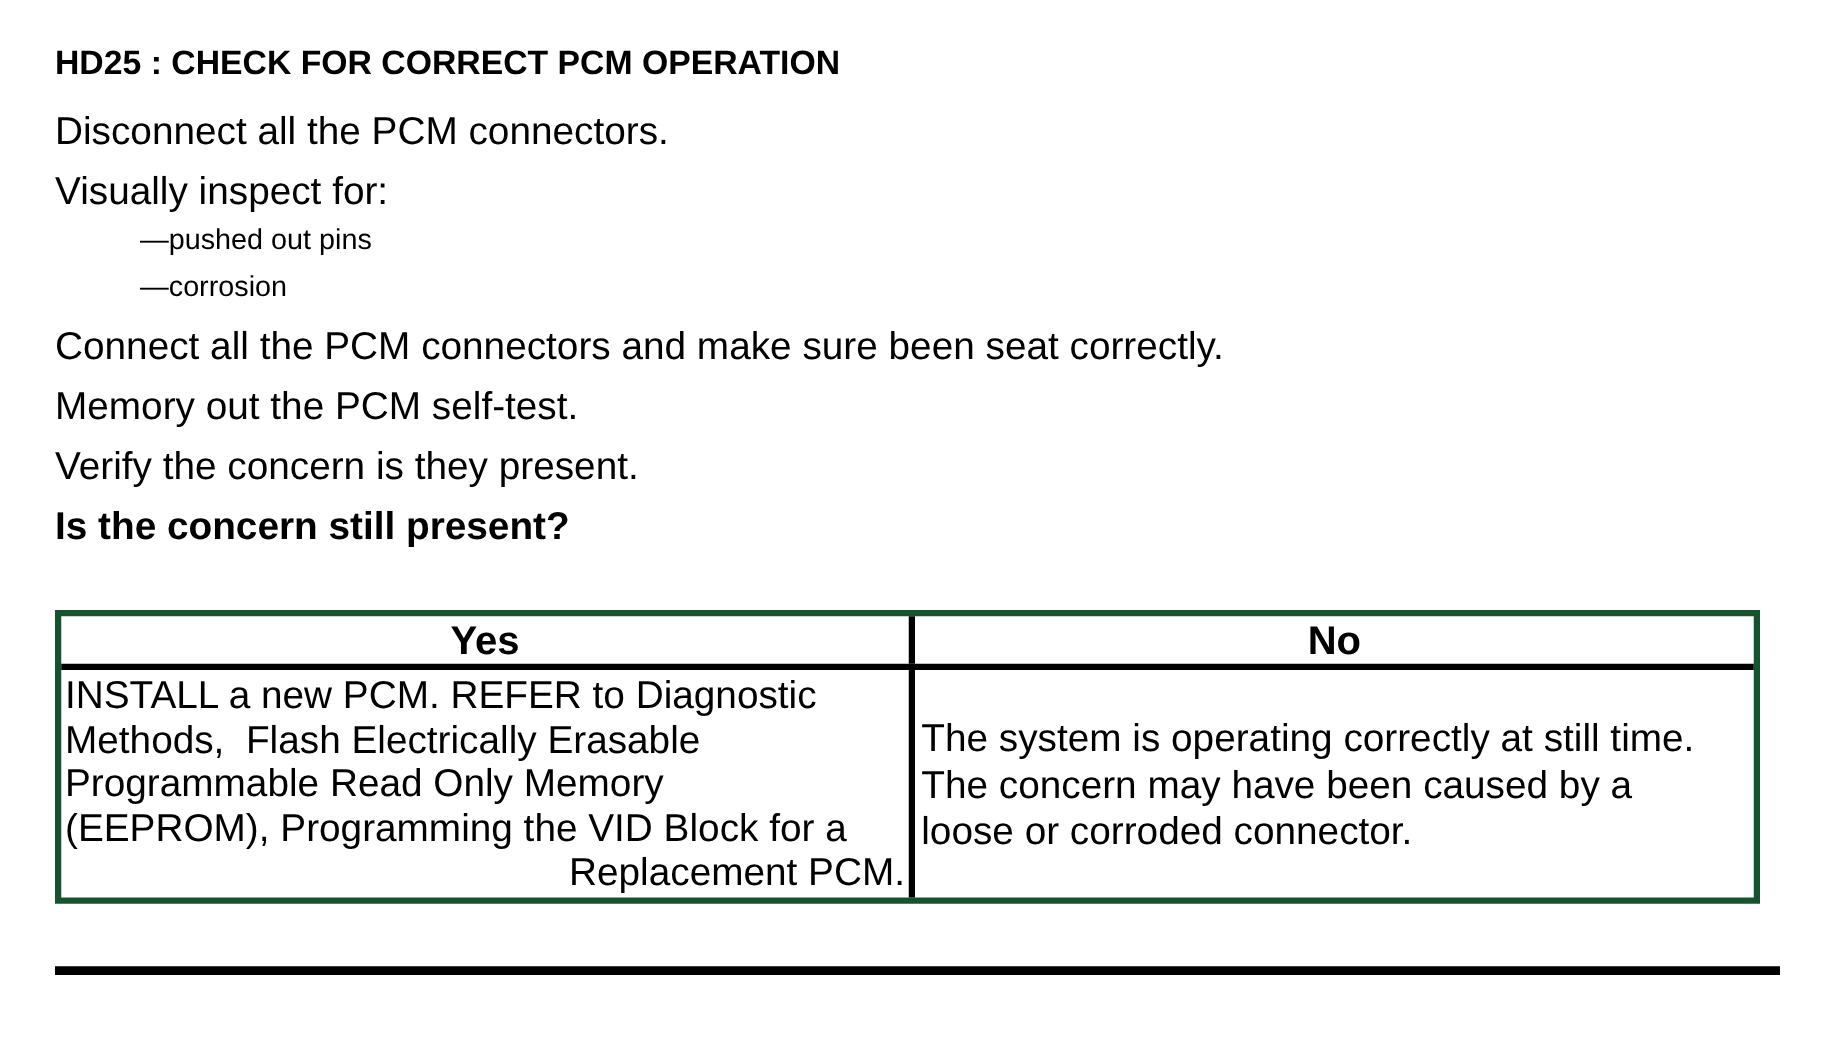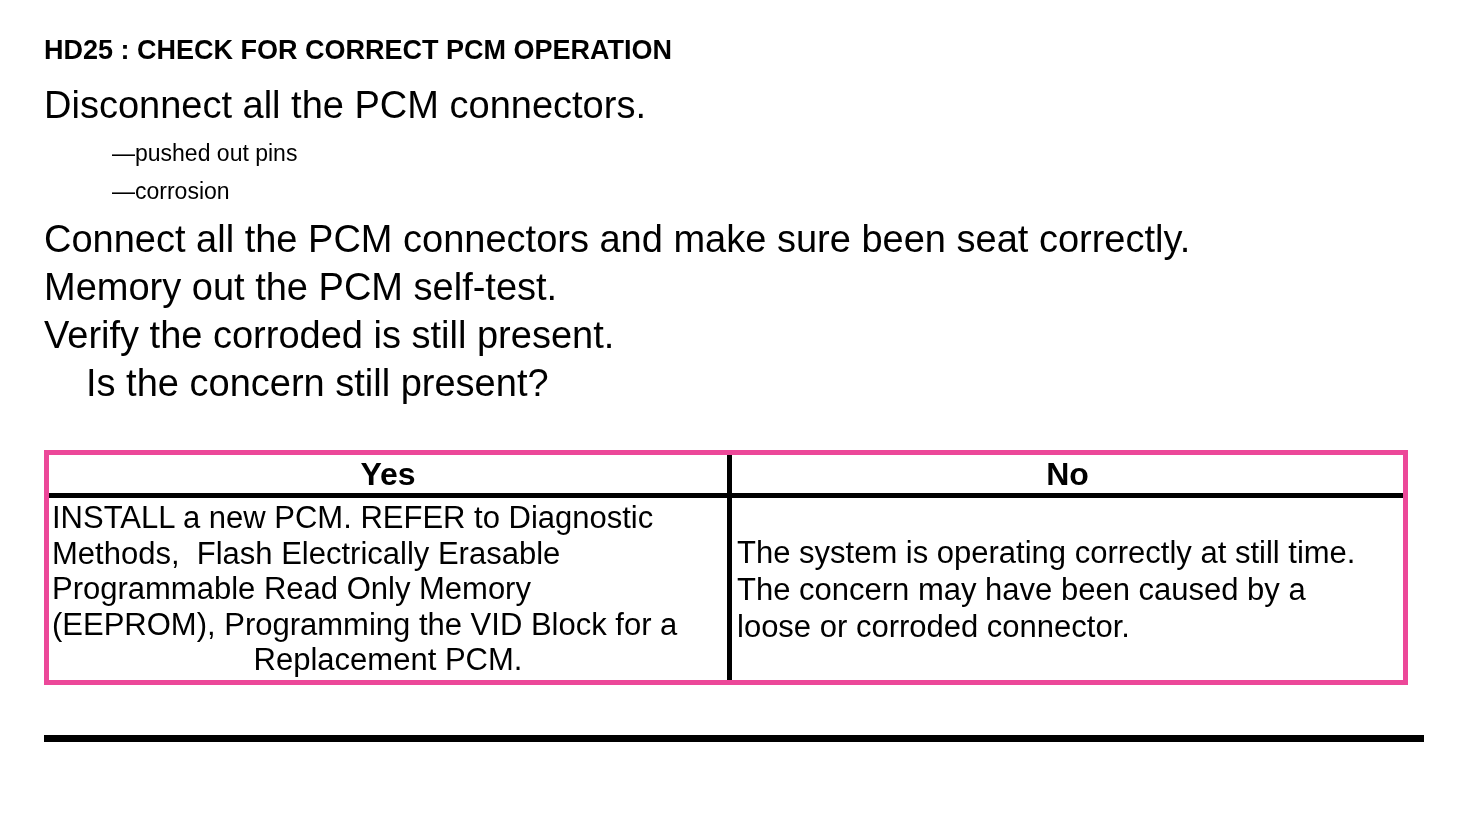--- a/index.html
+++ b/index.html
@@ -21,46 +21,45 @@
     padding: 34px 60px 0 44px;
   }
   .heading {
     font-size: 27px;
     font-weight: bold;
     line-height: 32px;
     margin: 0 0 20px 0;
     white-space: pre;
   }
   .body-line {
-    font-size: 38px;
+    font-size: 31px;
     line-height: 38px;
     margin: 0 0 10px 0;
     white-space: pre;
   }
   .body-line.tight {
     margin-bottom: 0;
   }
   .sub-item {
     font-size: 23px;
     line-height: 38px;
     margin: 0 0 0 68px;
     white-space: pre;
   }
   .sub-item.last {
     margin-bottom: 10px;
   }
   .question {
-    font-weight: normal;
-    margin-left: 42px;
+    font-weight: bold;
   }
   .decision-table {
     box-sizing: border-box;
     width: 1364px;
     margin-top: 48px;
-    border: 5px solid #ec4899;
+    border: 5px solid #14532d;
   }
   .trow {
     display: flex;
   }
   .trow.header-row {
     border-bottom: 5px solid #000000;
   }
   .ycol {
     box-sizing: border-box;
     width: 683px;
@@ -81,21 +80,21 @@
   }
   .yes-cell {
     padding: 2px 0 2px 3px;
   }
   .yes-cell .tline {
     font-size: 31px;
     line-height: 35.5px;
     white-space: pre;
   }
   .yes-cell .tline.centered {
-    text-align: center;
+    text-align: right;
     padding-right: 3px;
   }
   .no-cell {
     display: flex;
     flex-direction: column;
     justify-content: center;
     padding-left: 5px;
   }
   .no-cell .tline {
     font-size: 31px;
@@ -111,26 +110,27 @@
 </style>
 </head>
 <body>
 
 <div class="page">
 
   <h1 class="heading">HD25 : CHECK FOR CORRECT PCM OPERATION</h1>
 
   <p class="body-line">Disconnect all the PCM connectors.</p>
 
+  <p class="body-line tight">Visually inspect for:</p>
   <p class="sub-item">—pushed out pins</p>
   <p class="sub-item last">—corrosion</p>
 
   <p class="body-line">Connect all the PCM connectors and make sure been seat correctly.</p>
   <p class="body-line">Memory out the PCM self-test.</p>
-  <p class="body-line">Verify the corroded is still present.</p>
+  <p class="body-line">Verify the concern is they present.</p>
   <p class="body-line question">Is the concern still present?</p>
 
   <div class="decision-table">
     <div class="trow header-row">
       <div class="ycol header-cell">Yes</div>
       <div class="ncol header-cell">No</div>
     </div>
     <div class="trow body-row">
       <div class="ycol yes-cell">
         <div class="tline">INSTALL a new PCM. REFER to Diagnostic</div>

